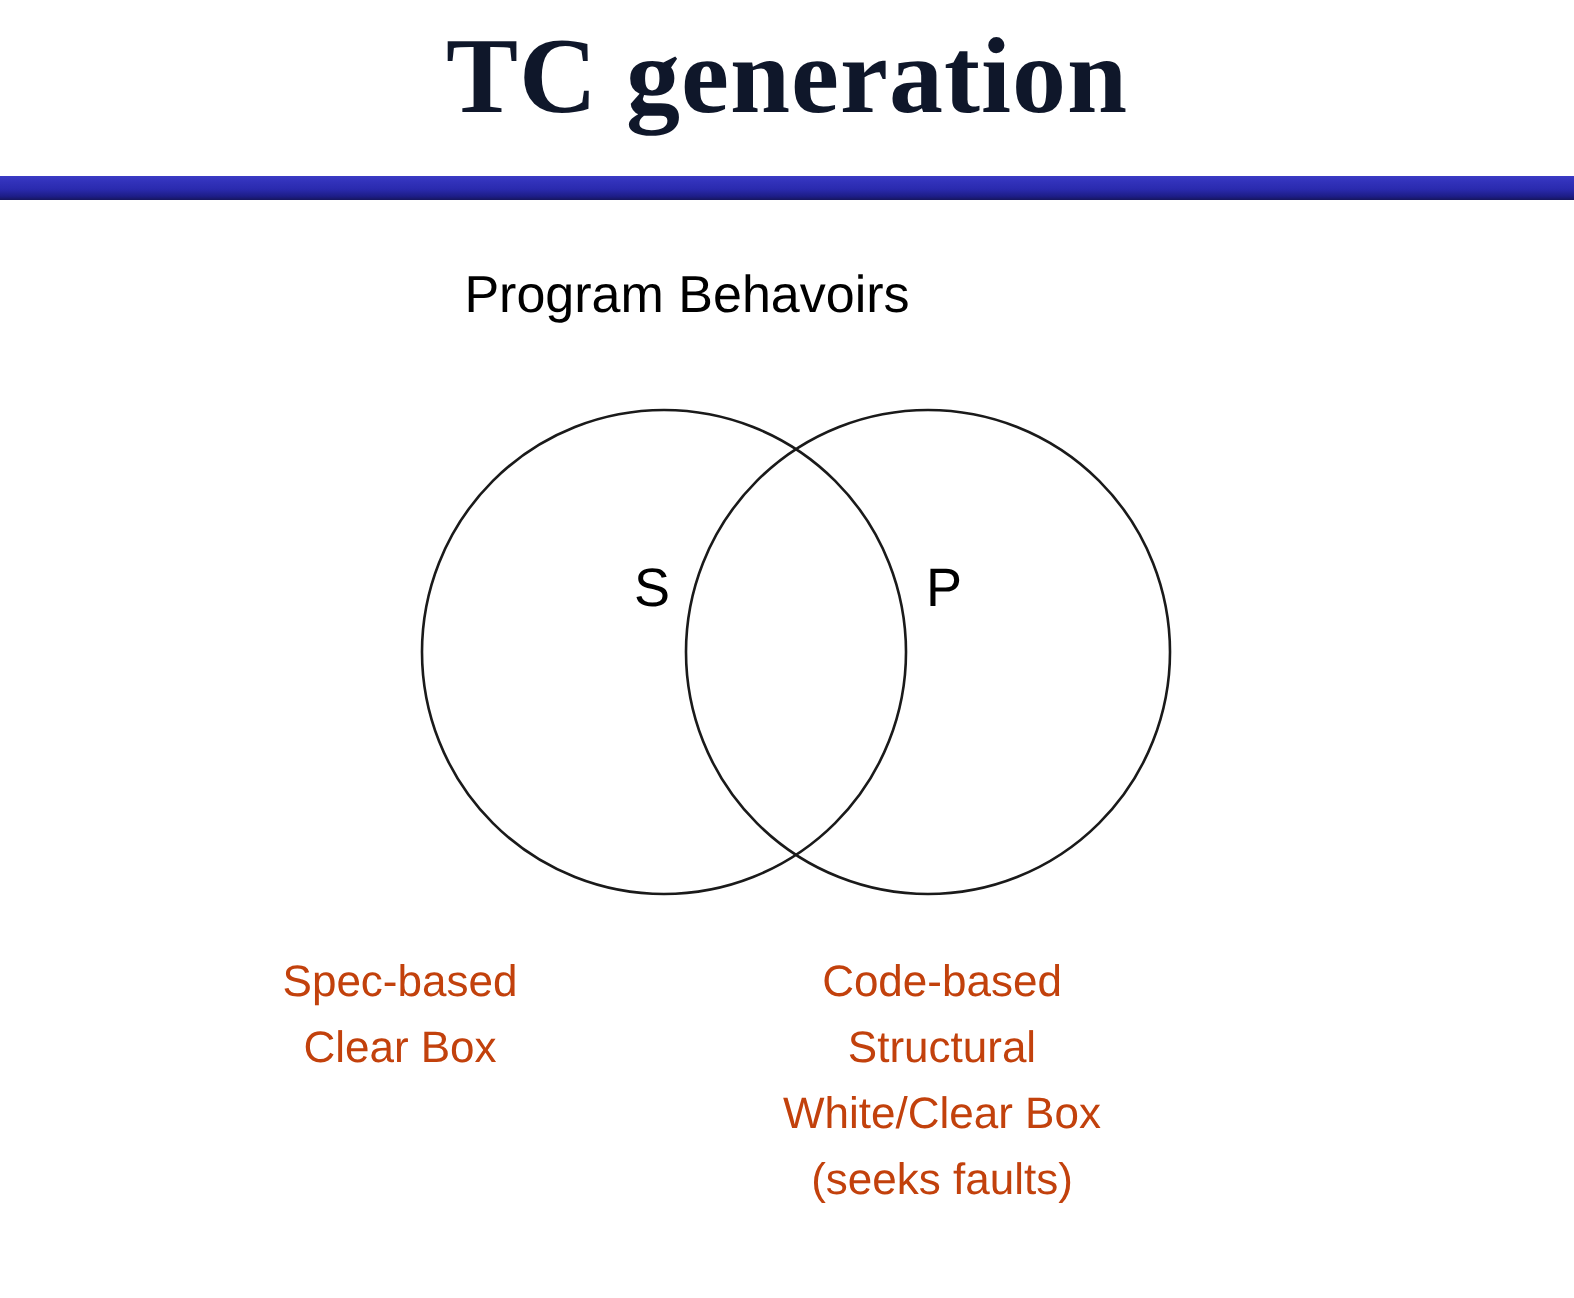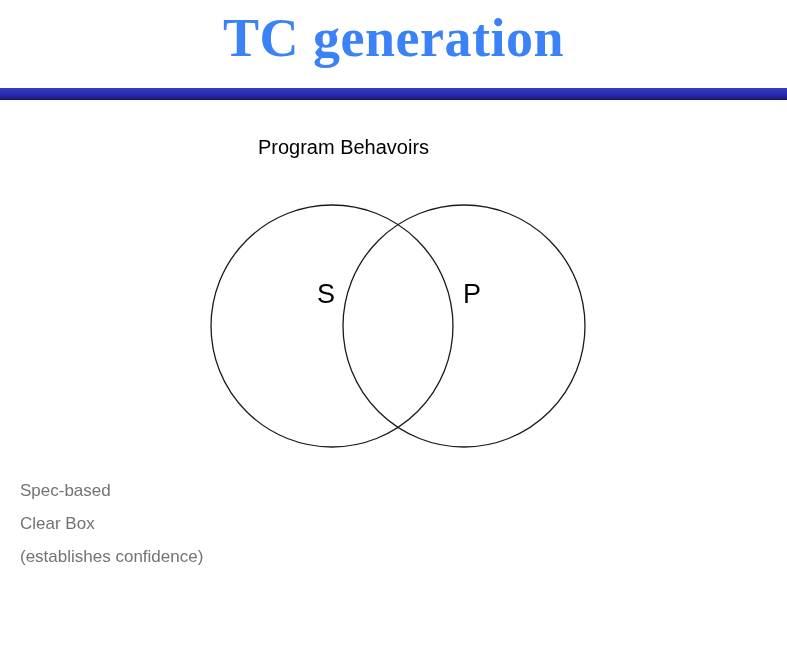--- a/index.html
+++ b/index.html
@@ -22,21 +22,21 @@
     position: absolute;
     top: 6px;
     left: 0;
     width: 787px;
     text-align: center;
     font-family: "Liberation Serif", serif;
     font-weight: bold;
     font-size: 54px;
     line-height: 64px;
     letter-spacing: 0.5px;
-    color: #3b82f6;
+    color: #0f172a;
     white-space: nowrap;
   }
 
   
   #title-rule {
     position: absolute;
     left: 0;
     top: 88px;
     width: 787px;
     height: 12px;
@@ -48,21 +48,21 @@
                 #16165e 100%);
   }
 
   
   #diagram-caption {
     position: absolute;
     top: 131px;
     left: 0;
     width: 687px;
     text-align: center;
-    font-size: 20px;
+    font-size: 26px;
     line-height: 32px;
     color: #000000;
     white-space: nowrap;
   }
 
   
   #venn-diagram {
     position: absolute;
     left: 0;
     top: 0;
@@ -91,24 +91,24 @@
   #annotations {
     position: absolute;
     left: 0;
     top: 474px;
     width: 787px;
     height: 160px;
   }
   .annotation-column {
     position: absolute;
     top: 0;
-    text-align: left;
-    font-size: 17px;
+    text-align: center;
+    font-size: 22px;
     line-height: 33px;
-    color: #737373;
+    color: #c2410c;
     white-space: nowrap;
   }
   #annotation-column-spec {
     left: 20px;
     width: 360px;
   }
   #annotation-column-code {
     left: 291px;
     width: 360px;
   }
@@ -132,17 +132,22 @@
 
 <div class="venn-set-label" id="venn-label-s">S</div>
 
 <div class="venn-set-label" id="venn-label-p">P</div>
 
 <div id="annotations">
 
   <div class="annotation-column" id="annotation-column-spec">
     <span class="annotation-line">Spec-based</span>
     <span class="annotation-line">Clear Box</span>
-    <span class="annotation-line">(establishes confidence)</span>
   </div>
 
+  <div class="annotation-column" id="annotation-column-code">
+    <span class="annotation-line">Code-based</span>
+    <span class="annotation-line">Structural</span>
+    <span class="annotation-line">White/Clear Box</span>
+    <span class="annotation-line">(seeks faults)</span>
+  </div>
 
 </div>
 
 </body></html>

